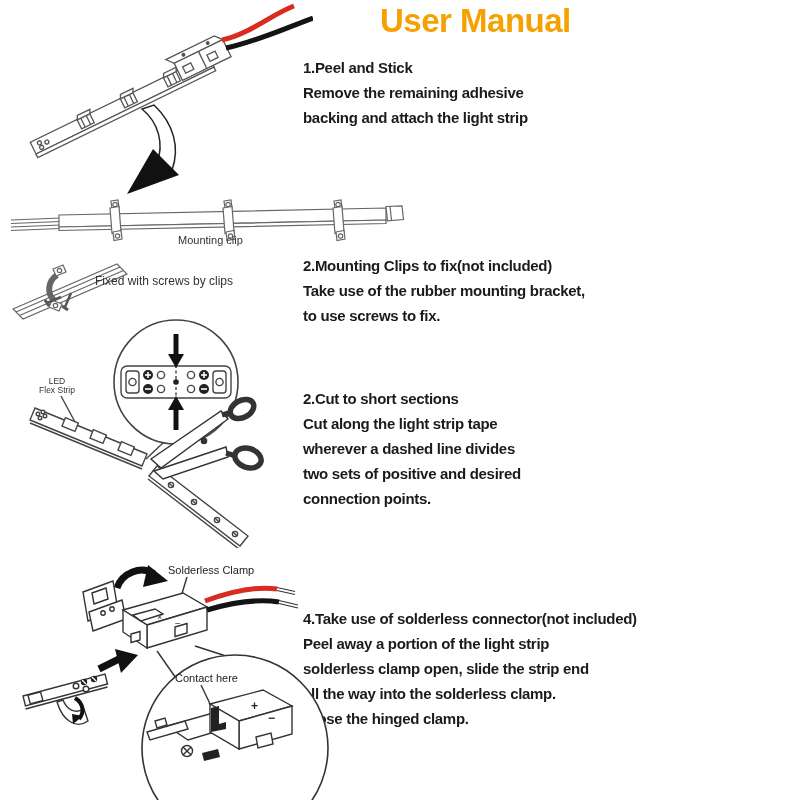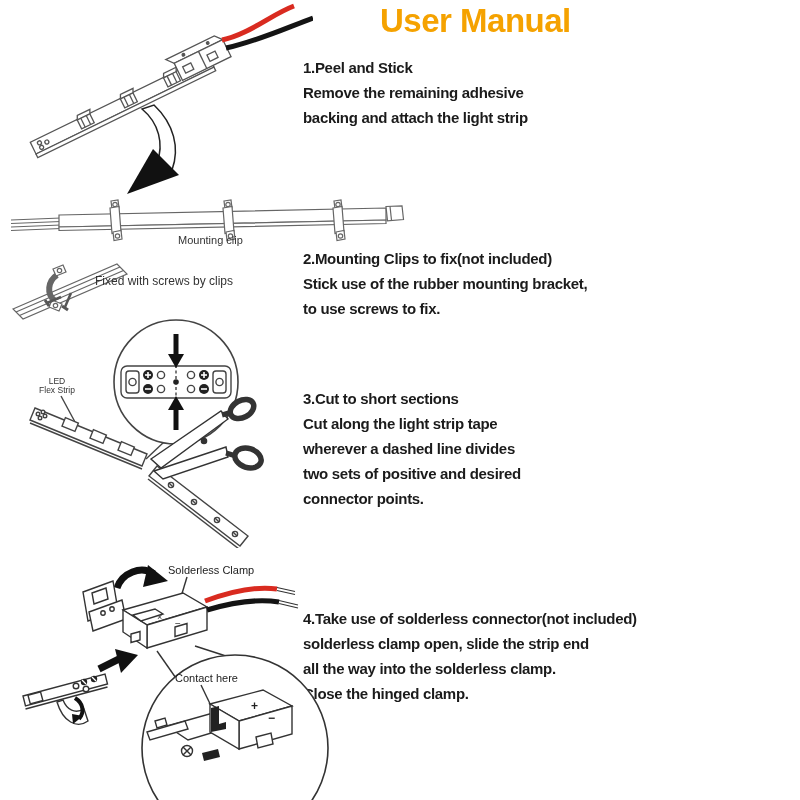--- a/index.html
+++ b/index.html
@@ -2,50 +2,51 @@
 <html><head>
 <meta charset="utf-8">
 <style>
   html,body{margin:0;padding:0;background:#fff;}
   .page{position:relative;width:684px;height:800px;background:#fff;overflow:hidden;
         font-family:"Liberation Sans",sans-serif;}
   .title{position:absolute;left:380px;top:2px;font-size:33px;font-weight:bold;
          color:#F5A200;letter-spacing:-0.5px;}
   .step{position:absolute;left:303px;font-size:15px;font-weight:bold;
         line-height:25px;color:#1b1b1b;letter-spacing:-0.3px;white-space:nowrap;}
-  .step-1{top:55px;} .step-2{top:246px;} .step-3{top:386px;} .step-4{top:594px;margin-top:12px;}
+  .step-1{top:55px;} .step-2{top:253px;} .step-3{top:386px;} .step-4{top:594px;margin-top:12px;}
   .illus{position:absolute;}
   svg text{font-family:"Liberation Sans",sans-serif;}
 </style>
 </head>
 <body>
 
 <div class="page">
 
   <div class="title">User Manual</div>
 
   <div class="step step-1">
     <div>1.Peel and Stick</div>
     <div>Remove the remaining adhesive</div>
     <div>backing and attach the light strip</div>
   </div>
   <div class="step step-2">
     <div>2.Mounting Clips to fix(not included)</div>
-    <div>Stick use of the rubber mounting bracket,</div>
+    <div>Take use of the rubber mounting bracket,</div>
     <div>to use screws to fix.</div>
   </div>
   <div class="step step-3">
-    <div>3.Cut to short sections</div>
+    <div>2.Cut to short sections</div>
     <div>Cut along the light strip tape</div>
     <div>wherever a dashed line divides</div>
     <div>two sets of positive and desired</div>
-    <div>connector points.</div>
+    <div>connection points.</div>
   </div>
   <div class="step step-4">
     <div>4.Take use of solderless connector(not included)</div>
+    <div>Peel away a portion of the light strip</div>
     <div>solderless clamp open, slide the strip end</div>
     <div>all the way into the solderless clamp.</div>
     <div>Close the hinged clamp.</div>
   </div>
 
   <svg class="illus" style="left:8px;top:2px;" width="305" height="198" viewBox="0 0 305 198">
     <g stroke="#555" fill="#fff" stroke-width="1.3">
       <g transform="translate(28,152) rotate(-26)">
         <rect x="0" y="-13" width="198" height="13"></rect>
         <rect x="0" y="0" width="198" height="4"></rect>

